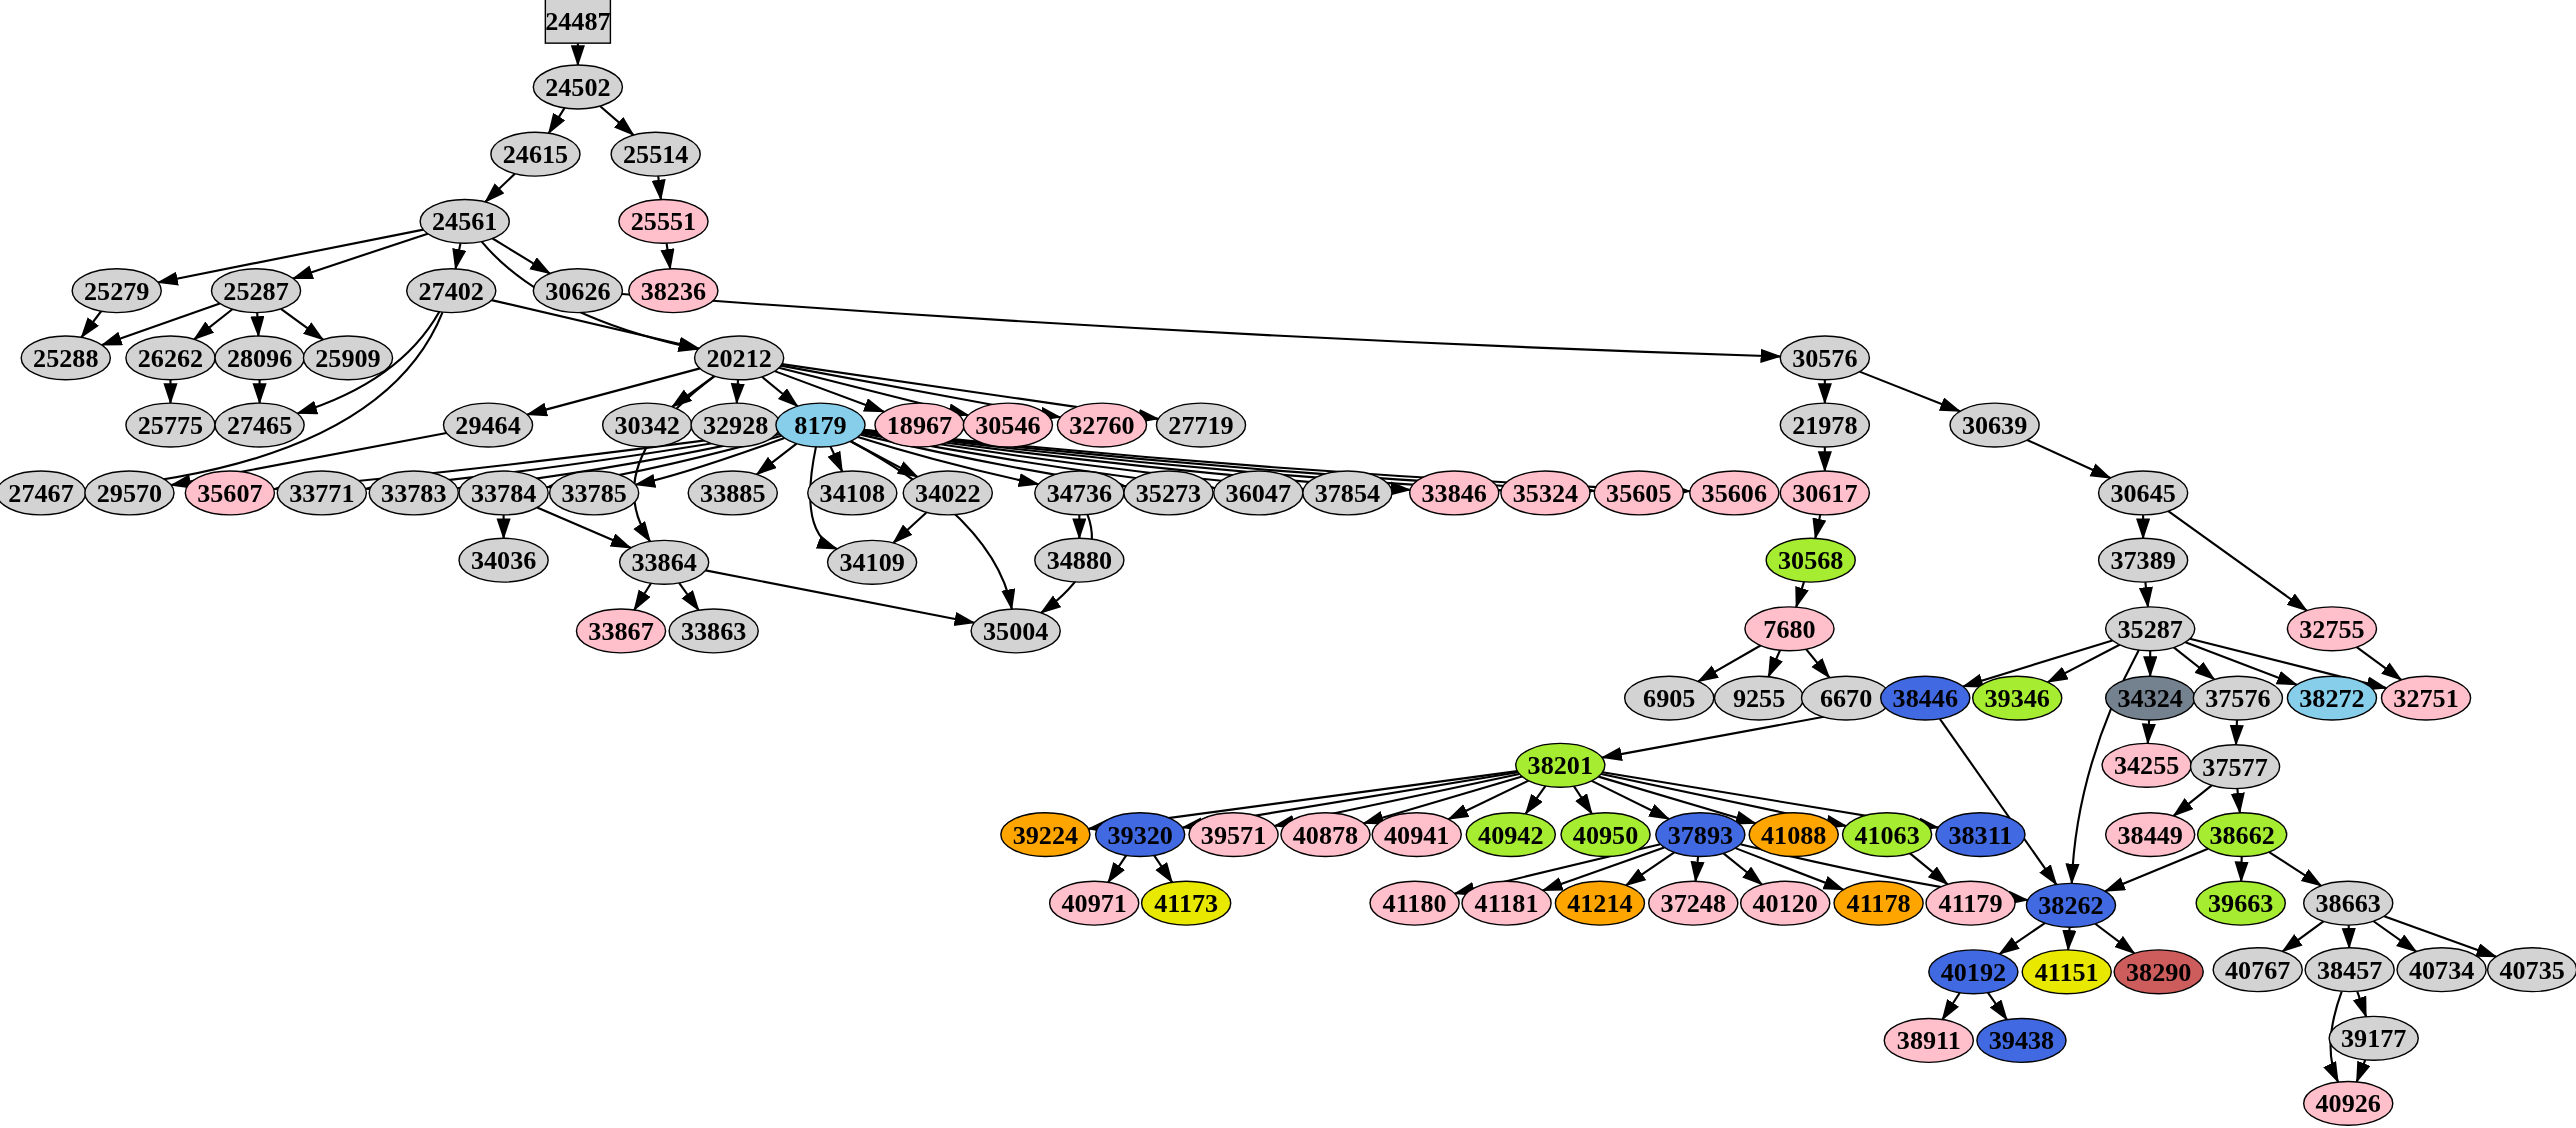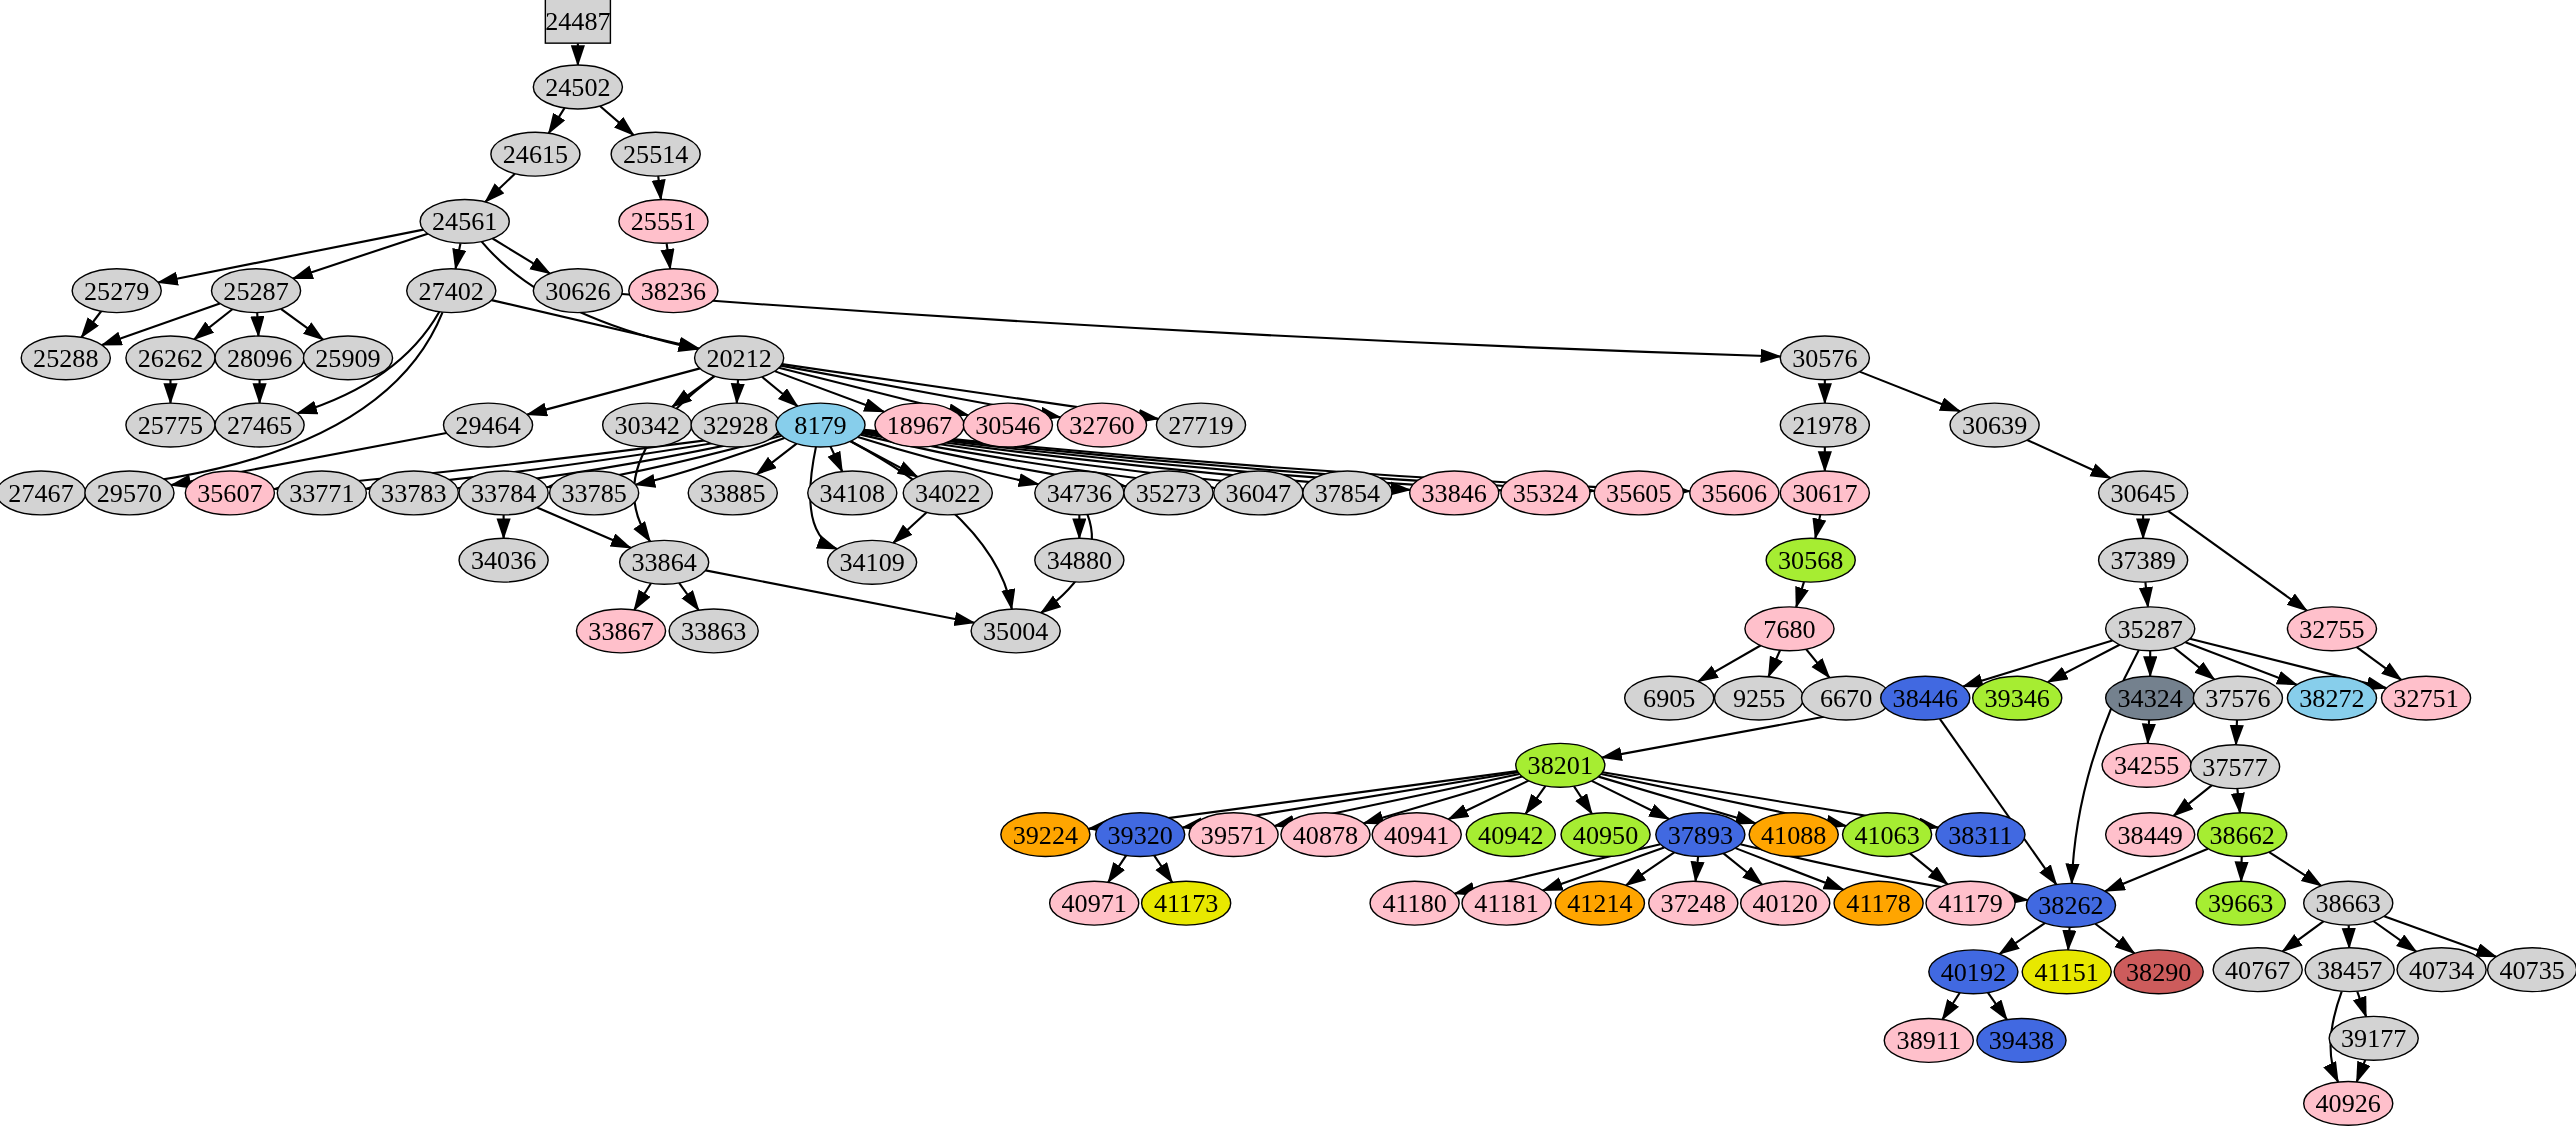--- a/index.html
+++ b/index.html
@@ -1,17 +1,17 @@
 <!DOCTYPE html>
 <html style="font-size:11.3px"><head>
 <meta charset="utf-8">
 <style>
   html, body { margin: 0; padding: 0; background: #ffffff; }
   body { font-family: "Liberation Serif", serif; }
-  #graph-wrap { width: 100%; background: #ef4444; }
+  #graph-wrap { width: 100%; background: #ef4444; font-weight: bold; }
   svg { display: block; width: 100%; height: auto; background: #ffffff; }
   .edge-path { fill: none; stroke: #000000; stroke-width: 3; }
   .node-shape { stroke: #000000; stroke-width: 2; }
   .node-label { font-family: "Liberation Serif", serif; font-size: 37px; fill: #000000;
                 text-anchor: middle; pointer-events: none; }
   .node-group { cursor: pointer; }
 </style>
 </head>
 <body>
 

